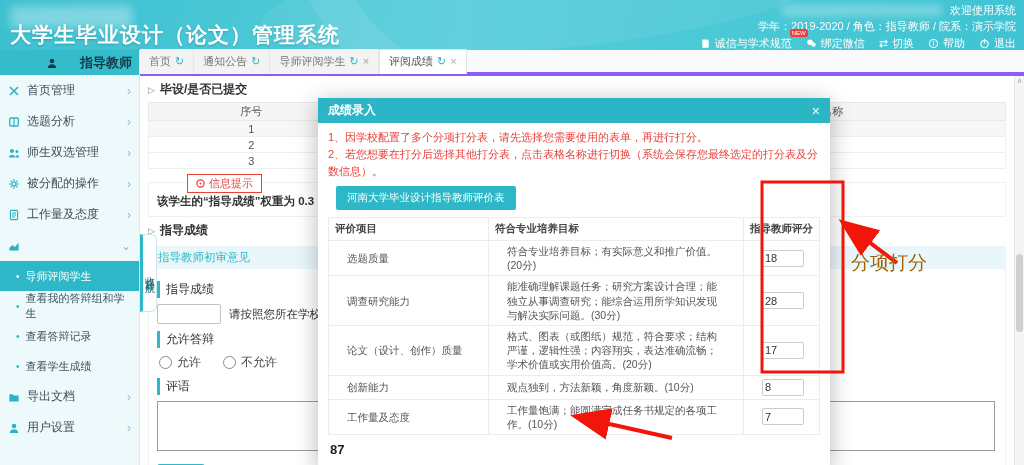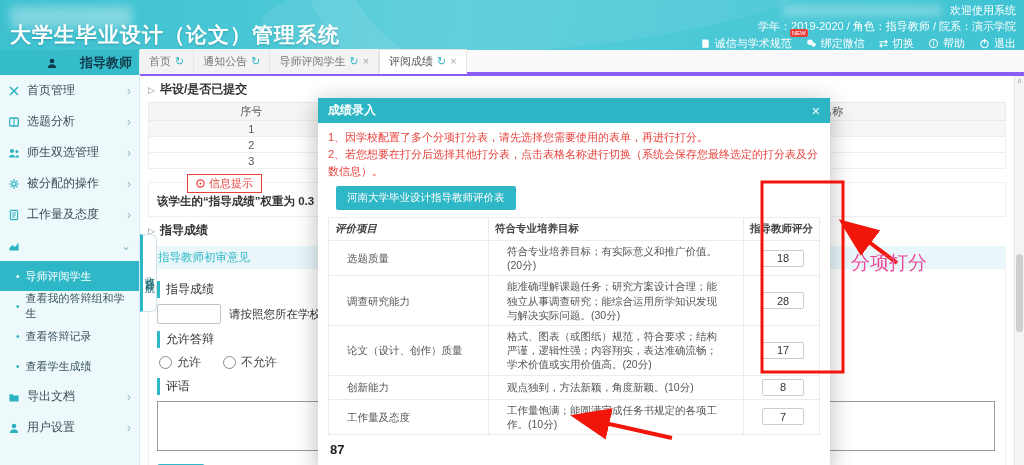--- a/index.html
+++ b/index.html
@@ -86,34 +86,34 @@
   .m-head{height:25px;background:#2cb5c4;color:#fff;font-size:12px;font-weight:bold;
        display:flex;align-items:center;padding:0 10px;}
   .m-close{margin-left:auto;font-size:14px;font-weight:normal;cursor:pointer;}
   .m-body{padding:6px 10px 8px;}
   .m-hint{color:#e8413c;font-size:11px;line-height:1.55;}
   .m-formbtn{display:inline-block;background:#2eb7c6;color:#fff;font-size:10.5px;
        padding:5px 11px;border-radius:2px;margin:6px 8px 7px;border:none;cursor:pointer;}
   .m-table{width:100%;border-collapse:collapse;font-size:10.5px;color:#555;table-layout:fixed;}
   .m-table th{border:1px solid #ececec;padding:4px 6px;text-align:left;color:#444;font-weight:bold;}
   .m-table td{border:1px solid #ececec;padding:3px 18px;line-height:1.35;}
-  .m-table .c1{width:160px;font-style:italic;}
+  .m-table .c1{width:160px;}
   .m-table .c3{width:76px;text-align:center;}
-  .m-score{width:42px;height:17px;border:1px solid #ccc;border-radius:2px;text-align:center;font-size:11px;color:#333;}
+  .m-score{width:42px;height:17px;border:1px solid #ccc;border-radius:2px;text-align:left;font-size:11px;color:#333;}
   .m-total{font-size:11px;color:#555;margin:7px 0 5px;}
   .m-total b{font-size:13px;color:#222;margin-left:2px;}
 
   
   .scroll{position:absolute;right:0;top:76px;width:10px;bottom:0;background:#f4f4f4;border-left:1px solid #e7e7e7;z-index:20;}
   .scroll .up{position:absolute;top:1px;left:0;width:9px;text-align:center;font-size:7px;color:#999;}
   .thumb{position:absolute;left:1px;top:178px;width:7px;height:78px;background:#cfcfcf;border-radius:4px;cursor:pointer;}
 
   
   .anno{position:absolute;left:0;top:0;z-index:60;pointer-events:none;}
-  .anno-text1{position:absolute;left:851px;top:250px;color:#ec4899;font-size:19px;z-index:60;pointer-events:none;}
+  .anno-text1{position:absolute;left:851px;top:250px;color:#a16207;font-size:19px;z-index:60;pointer-events:none;}
   .anno-text2{position:absolute;left:652px;top:423px;color:#f2150a;font-size:22px;font-weight:bold;z-index:60;pointer-events:none;}
 </style>
 </head>
 <body>
 
 <div id="app">
 
   <div class="top">
     <div class="logo-blur"></div>
     <div class="app-title">大学生毕业设计（论文）管理系统</div>

